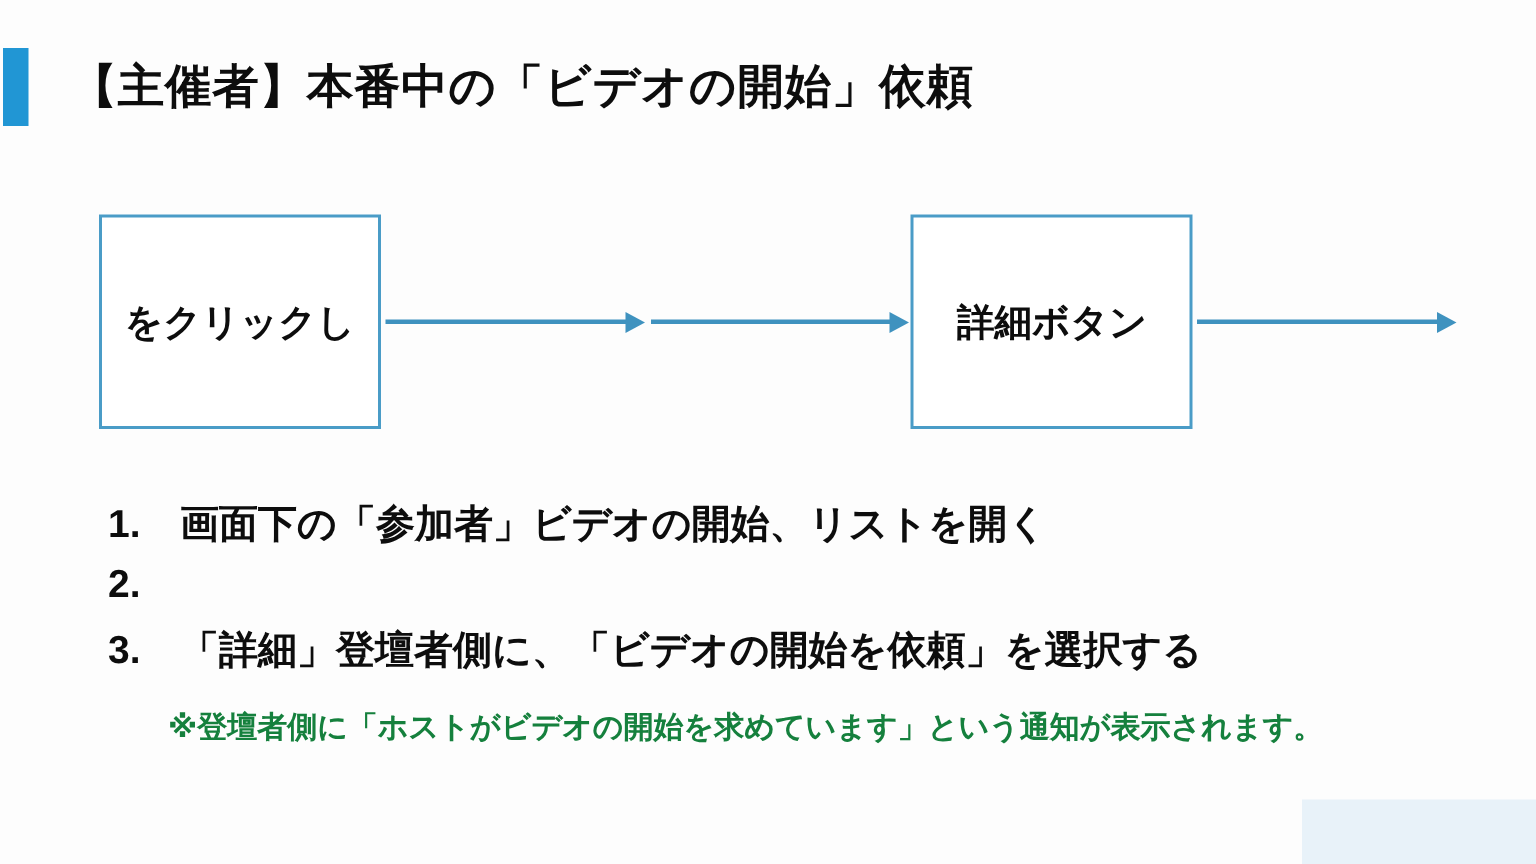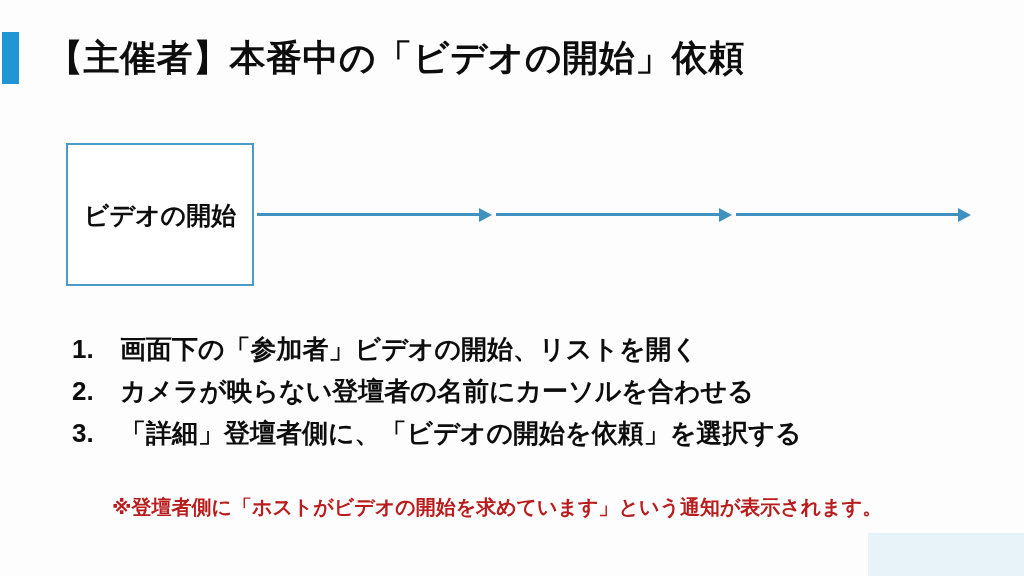--- a/index.html
+++ b/index.html
@@ -28,21 +28,21 @@
   }
   .title-accent-bar {
     width: 17px;
     height: 52px;
     background: #2196d4;
     margin-left: 2px;
     flex: 0 0 auto;
   }
   .title-text {
     margin-left: 28px;
-    font-size: 36px;
+    font-size: 31px;
     font-weight: bold;
     letter-spacing: 0.5px;
     color: #0d0d0d;
     white-space: nowrap;
   }
 
   
   .flow {
     position: absolute;
     left: 66px;
@@ -121,24 +121,24 @@
     flex: 0 0 auto;
   }
   .step-text {
     flex: 1 1 auto;
   }
 
   
   .footnote {
     position: absolute;
     left: 112px;
-    top: 494px;
+    top: 471px;
     font-size: 20px;
     font-weight: bold;
-    color: #b91c1c;
+    color: #15803d;
     white-space: nowrap;
   }
 
   
   .corner-block {
     position: absolute;
     left: 868px;
     top: 533px;
     width: 156px;
     height: 43px;
@@ -149,53 +149,55 @@
 <body>
 
 <div class="title-row">
   <div class="title-accent-bar"></div>
   <div class="title-text">【主催者】本番中の「ビデオの開始」依頼</div>
 </div>
 
 <div class="flow">
 
   <div class="flow-box">
-    <span>ビデオの開始</span>
+    <span>をクリックし</span>
   </div>
 
   <div class="flow-arrow">
     <div class="shaft"></div>
     <div class="head"></div>
   </div>
 
 
   <div class="flow-arrow">
     <div class="shaft"></div>
     <div class="head"></div>
   </div>
 
+  <div class="flow-box">
+    <span>詳細ボタン</span>
+  </div>
 
   <div class="flow-arrow">
     <div class="shaft"></div>
     <div class="head"></div>
   </div>
 
 
 </div>
 
 <div class="steps">
 
   <div class="step">
     <span class="step-num">1.</span>
     <span class="step-text">画面下の「参加者」ビデオの開始、リストを開く</span>
   </div>
 
   <div class="step">
     <span class="step-num">2.</span>
-    <span class="step-text">カメラが映らない登壇者の名前にカーソルを合わせる</span>
   </div>
 
   <div class="step">
     <span class="step-num">3.</span>
     <span class="step-text">「詳細」登壇者側に、「ビデオの開始を依頼」を選択する</span>
   </div>
 
 </div>
 
 <div class="footnote">※登壇者側に「ホストがビデオの開始を求めています」という通知が表示されます。</div>

